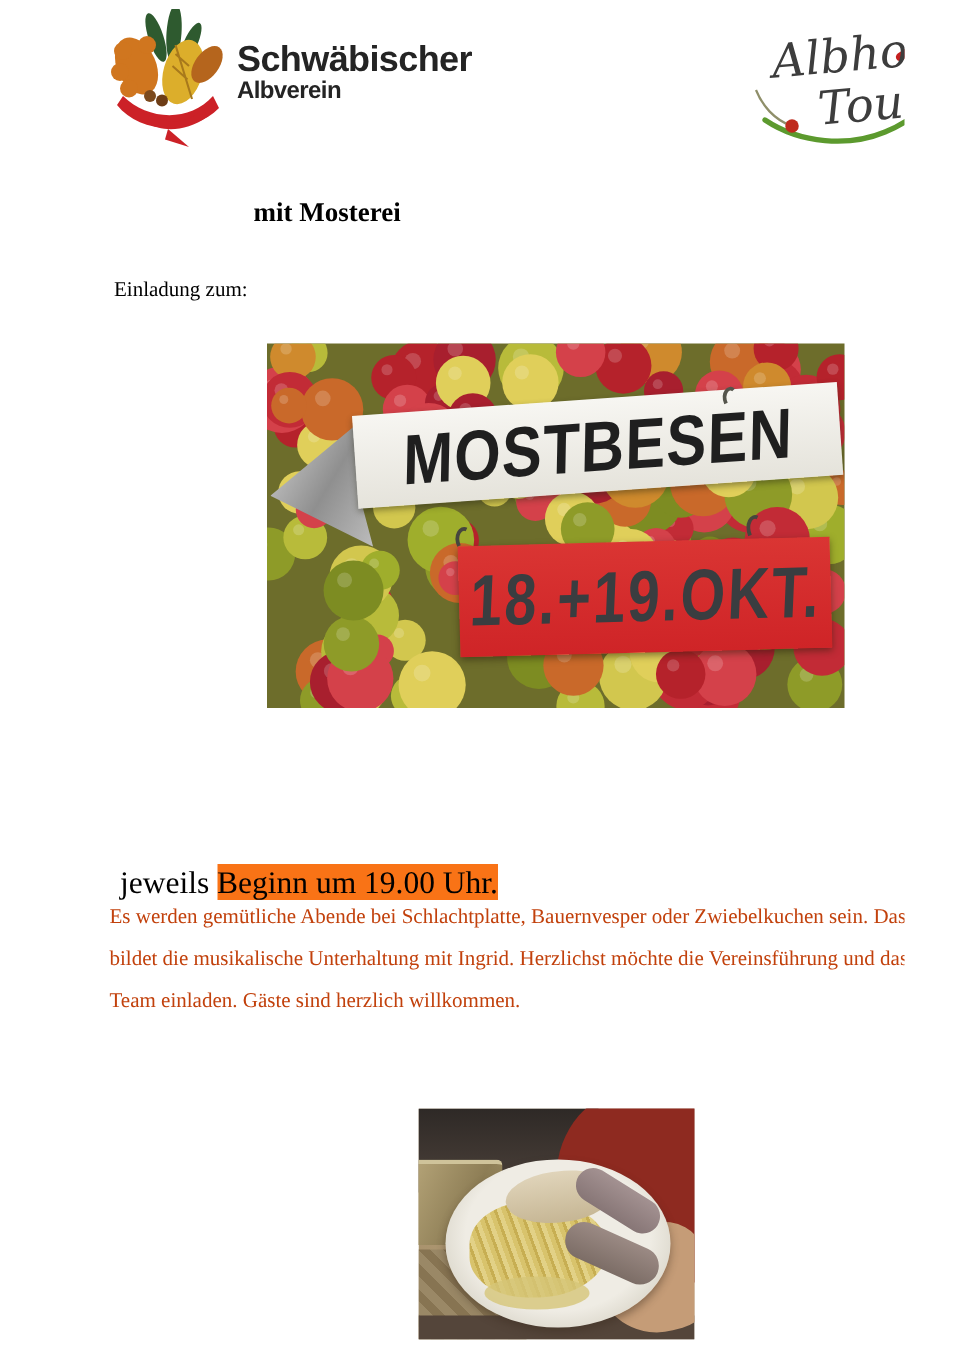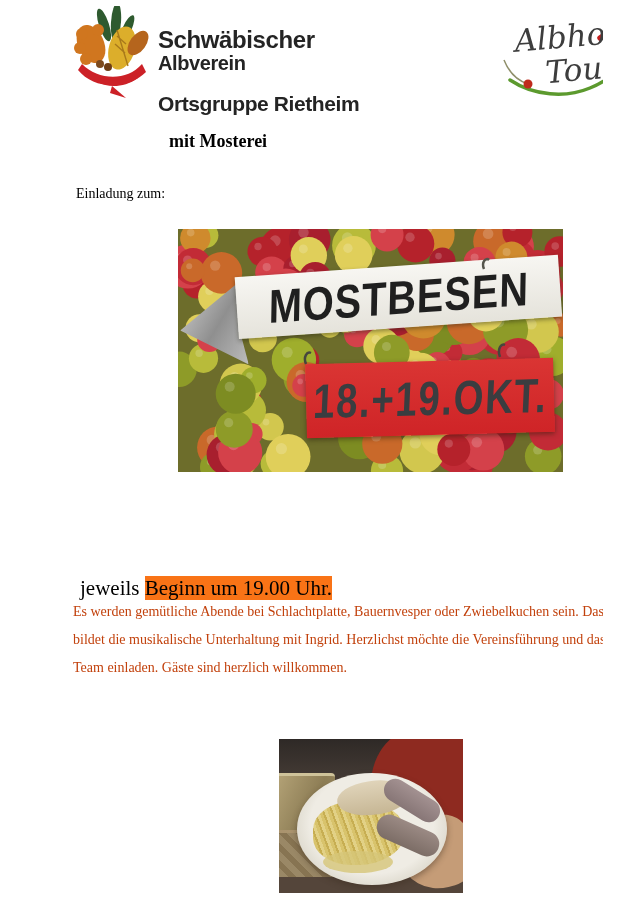--- a/index.html
+++ b/index.html
@@ -4,21 +4,21 @@
 <style>
   html,body{margin:0;padding:0;background:#ffffff;}
   .page{position:relative;width:563px;height:910px;background:#ffffff;margin:0 auto;
         font-family:"Liberation Serif",serif;color:#111;overflow:hidden;}
 
   
   .emblem{position:absolute;left:30px;top:6px;width:86px;height:94px;}
   .club-line{position:absolute;left:118px;font-family:"Liberation Sans",sans-serif;
              font-weight:bold;color:#242424;letter-spacing:-0.4px;}
   .club-line.l1{top:26px;font-size:24px;}
-  .club-line.l2{top:52px;font-size:20px;}
+  .club-line.l2{top:52px;font-size:16px;}
   .club-group{position:absolute;left:118px;top:92px;font-family:"Liberation Sans",sans-serif;
               font-weight:bold;font-size:21px;color:#242424;letter-spacing:-0.4px;}
   .club-sub{position:absolute;left:129px;top:131px;font-weight:bold;font-size:18px;color:#000;}
   .albhof{position:absolute;left:462px;top:4px;width:174px;height:100px;}
   .albhof text{font-family:"DejaVu Serif",serif;font-style:italic;fill:#3d3d3d;}
 
   
   .lead{position:absolute;left:36px;top:186px;font-size:14px;color:#000;}
 
   
@@ -109,21 +109,20 @@
 
     <circle cx="30" cy="58" r="4" fill="#7c4a1e"></circle>
       <circle cx="38" cy="61" r="4" fill="#6d3d16"></circle>
 
     <path d="M12,58 C28,74 56,76 72,58 L76,66 C58,84 24,84 8,64 Z" fill="#cc2127"></path>
     <path d="M30,70 C42,78 56,76 66,66 L68,72 C54,82 38,82 28,76 Z" fill="#cc2127"></path>
     <path d="M42,80 L56,92 L40,87 Z" fill="#cc2127"></path>
   </svg>
   <div class="club-line l1">Schwäbischer</div>
   <div class="club-line l2">Albverein</div>
-  <div class="club-group">Ortsgruppe Rietheim</div>
   <div class="club-sub">mit Mosterei</div>
 
   <svg class="albhof" viewBox="0 0 174 100">
     <g>
       <path d="M98,34 L137,8 L170,30" stroke="#c5201f" stroke-width="5.5" fill="none" stroke-linecap="round"></path>
       <rect x="110" y="30" width="52" height="42" fill="none" stroke="#68a62c" stroke-width="4.5"></rect>
     </g>
     <path d="M2,56 C6,66 14,76 26,80" stroke="#8f8f6a" stroke-width="1.5" fill="none"></path>
     <path d="M8,76 C32,92 64,94 88,84 C98,80 104,76 110,71" stroke="#5c9a2e" stroke-width="3.5" fill="none" stroke-linecap="round"></path>
     <circle cx="26" cy="80" r="4.5" fill="#bf2a1c"></circle>

